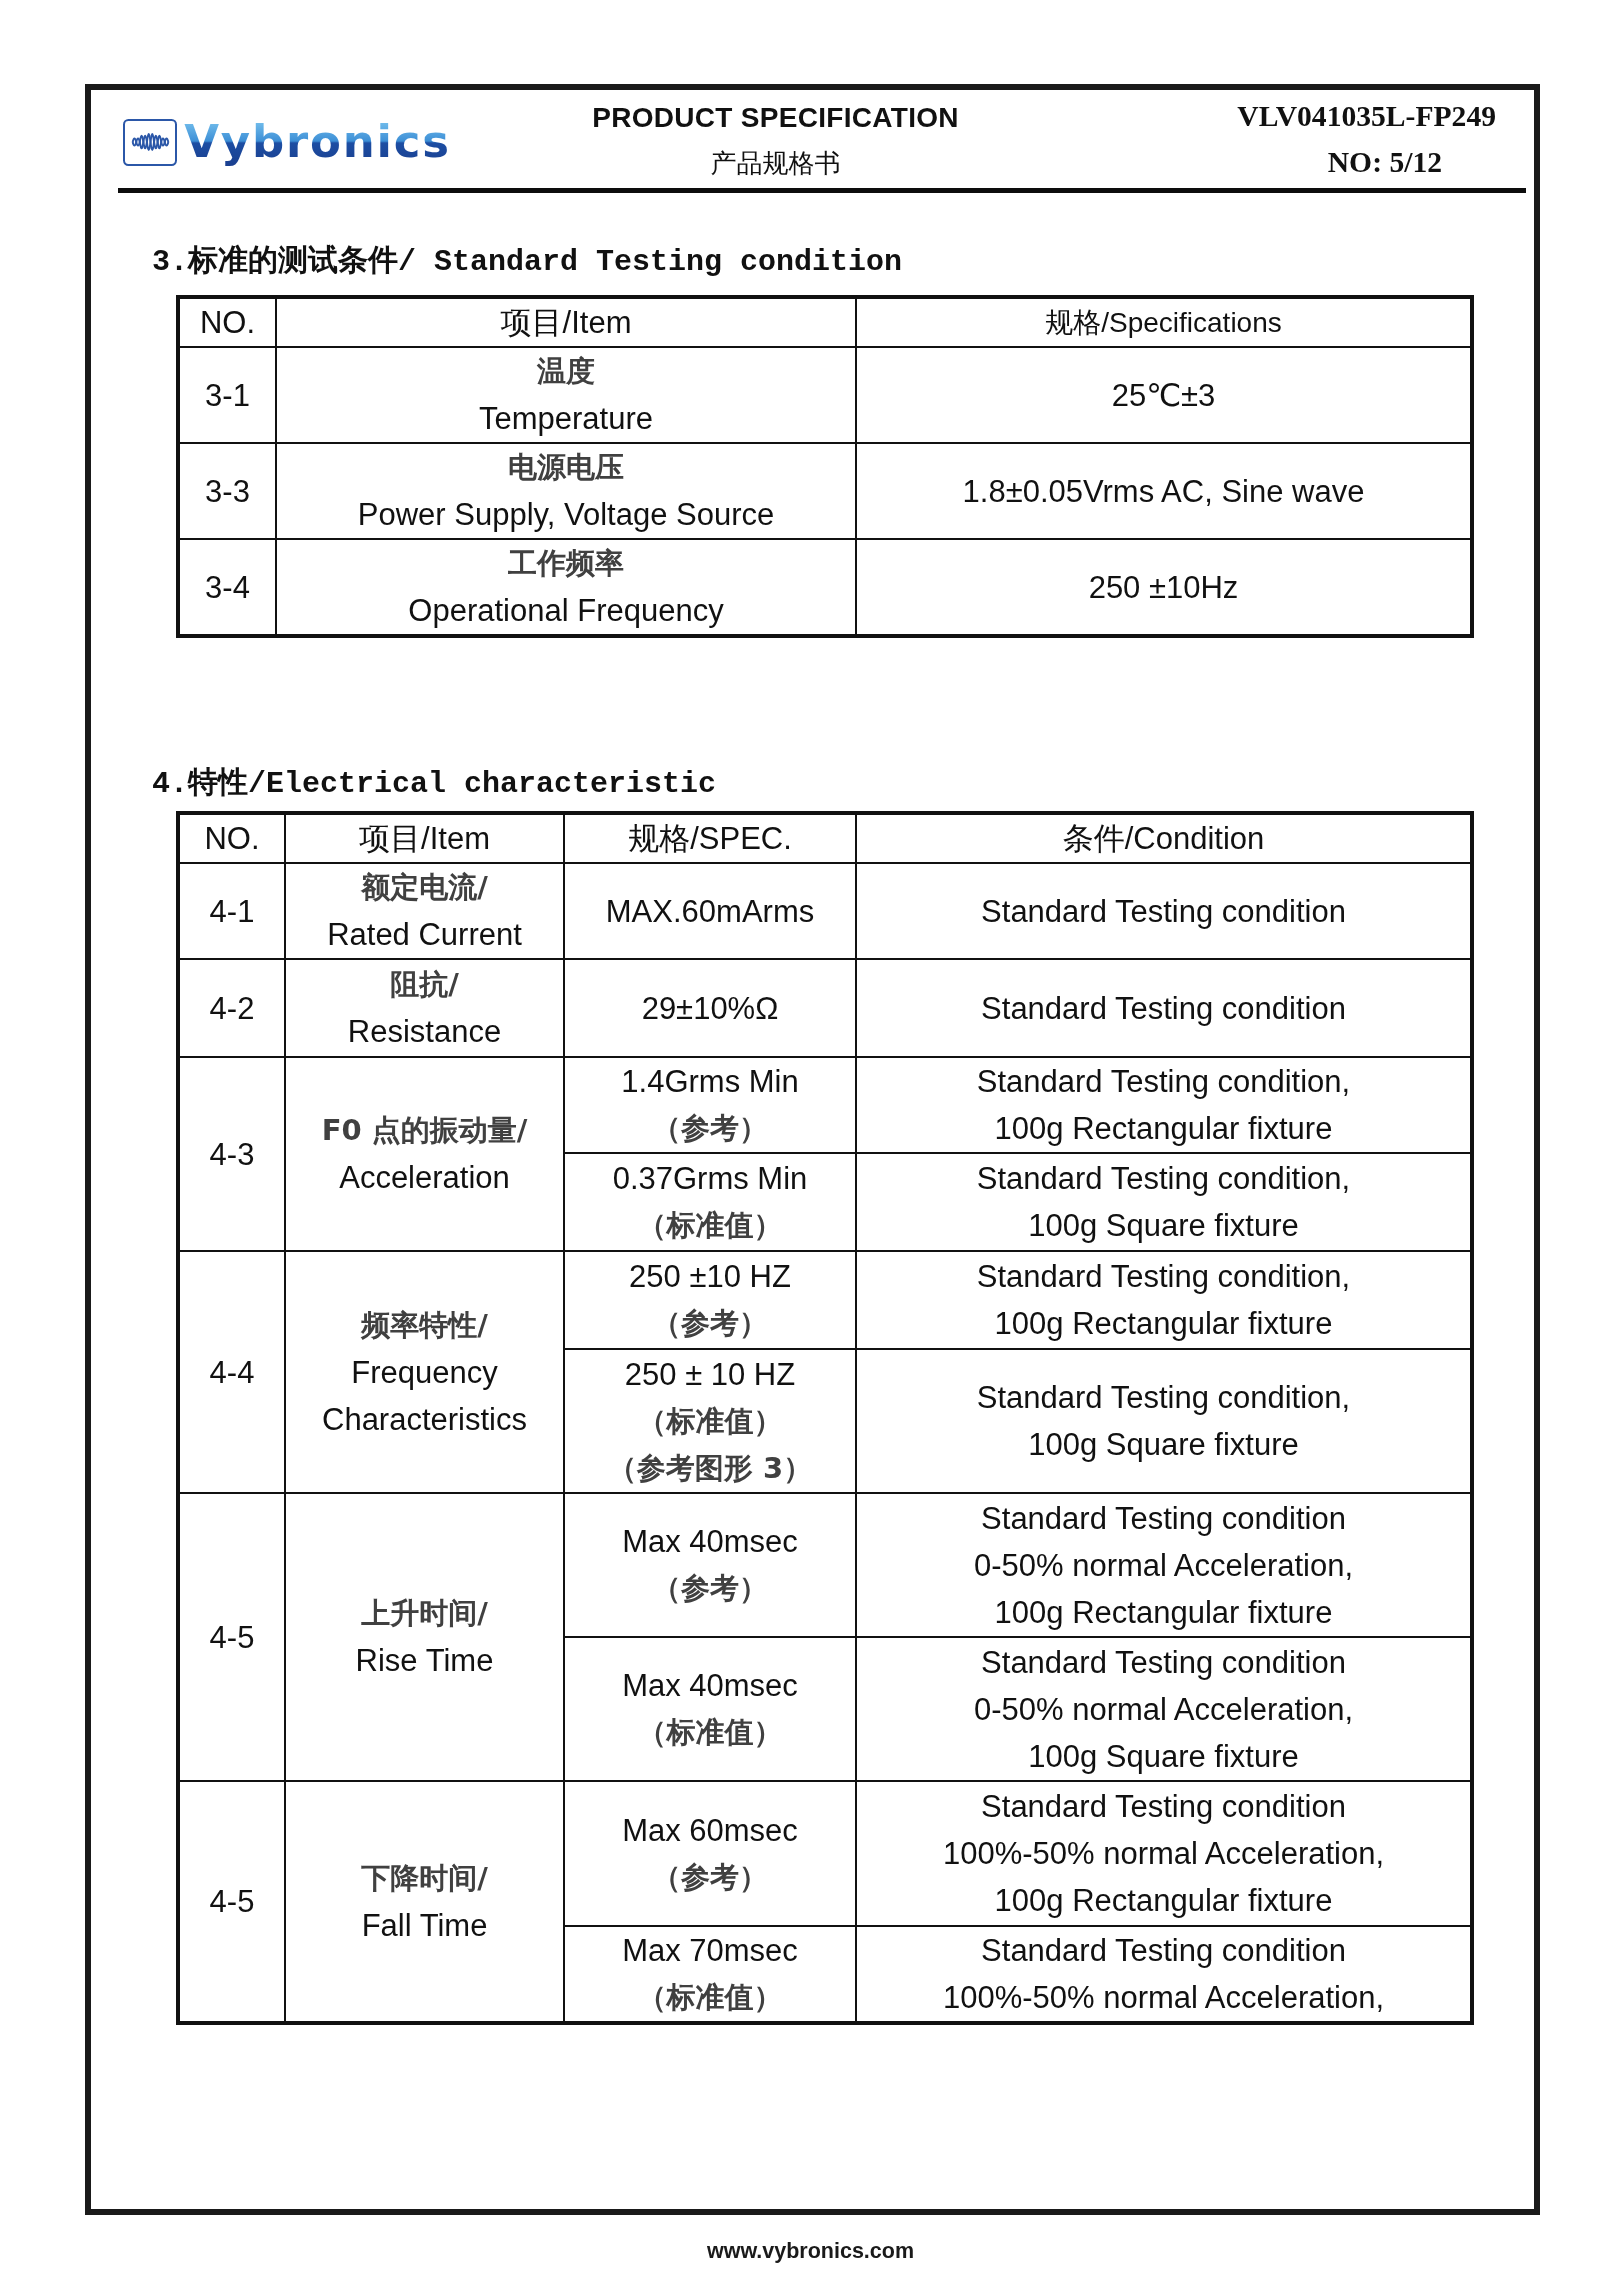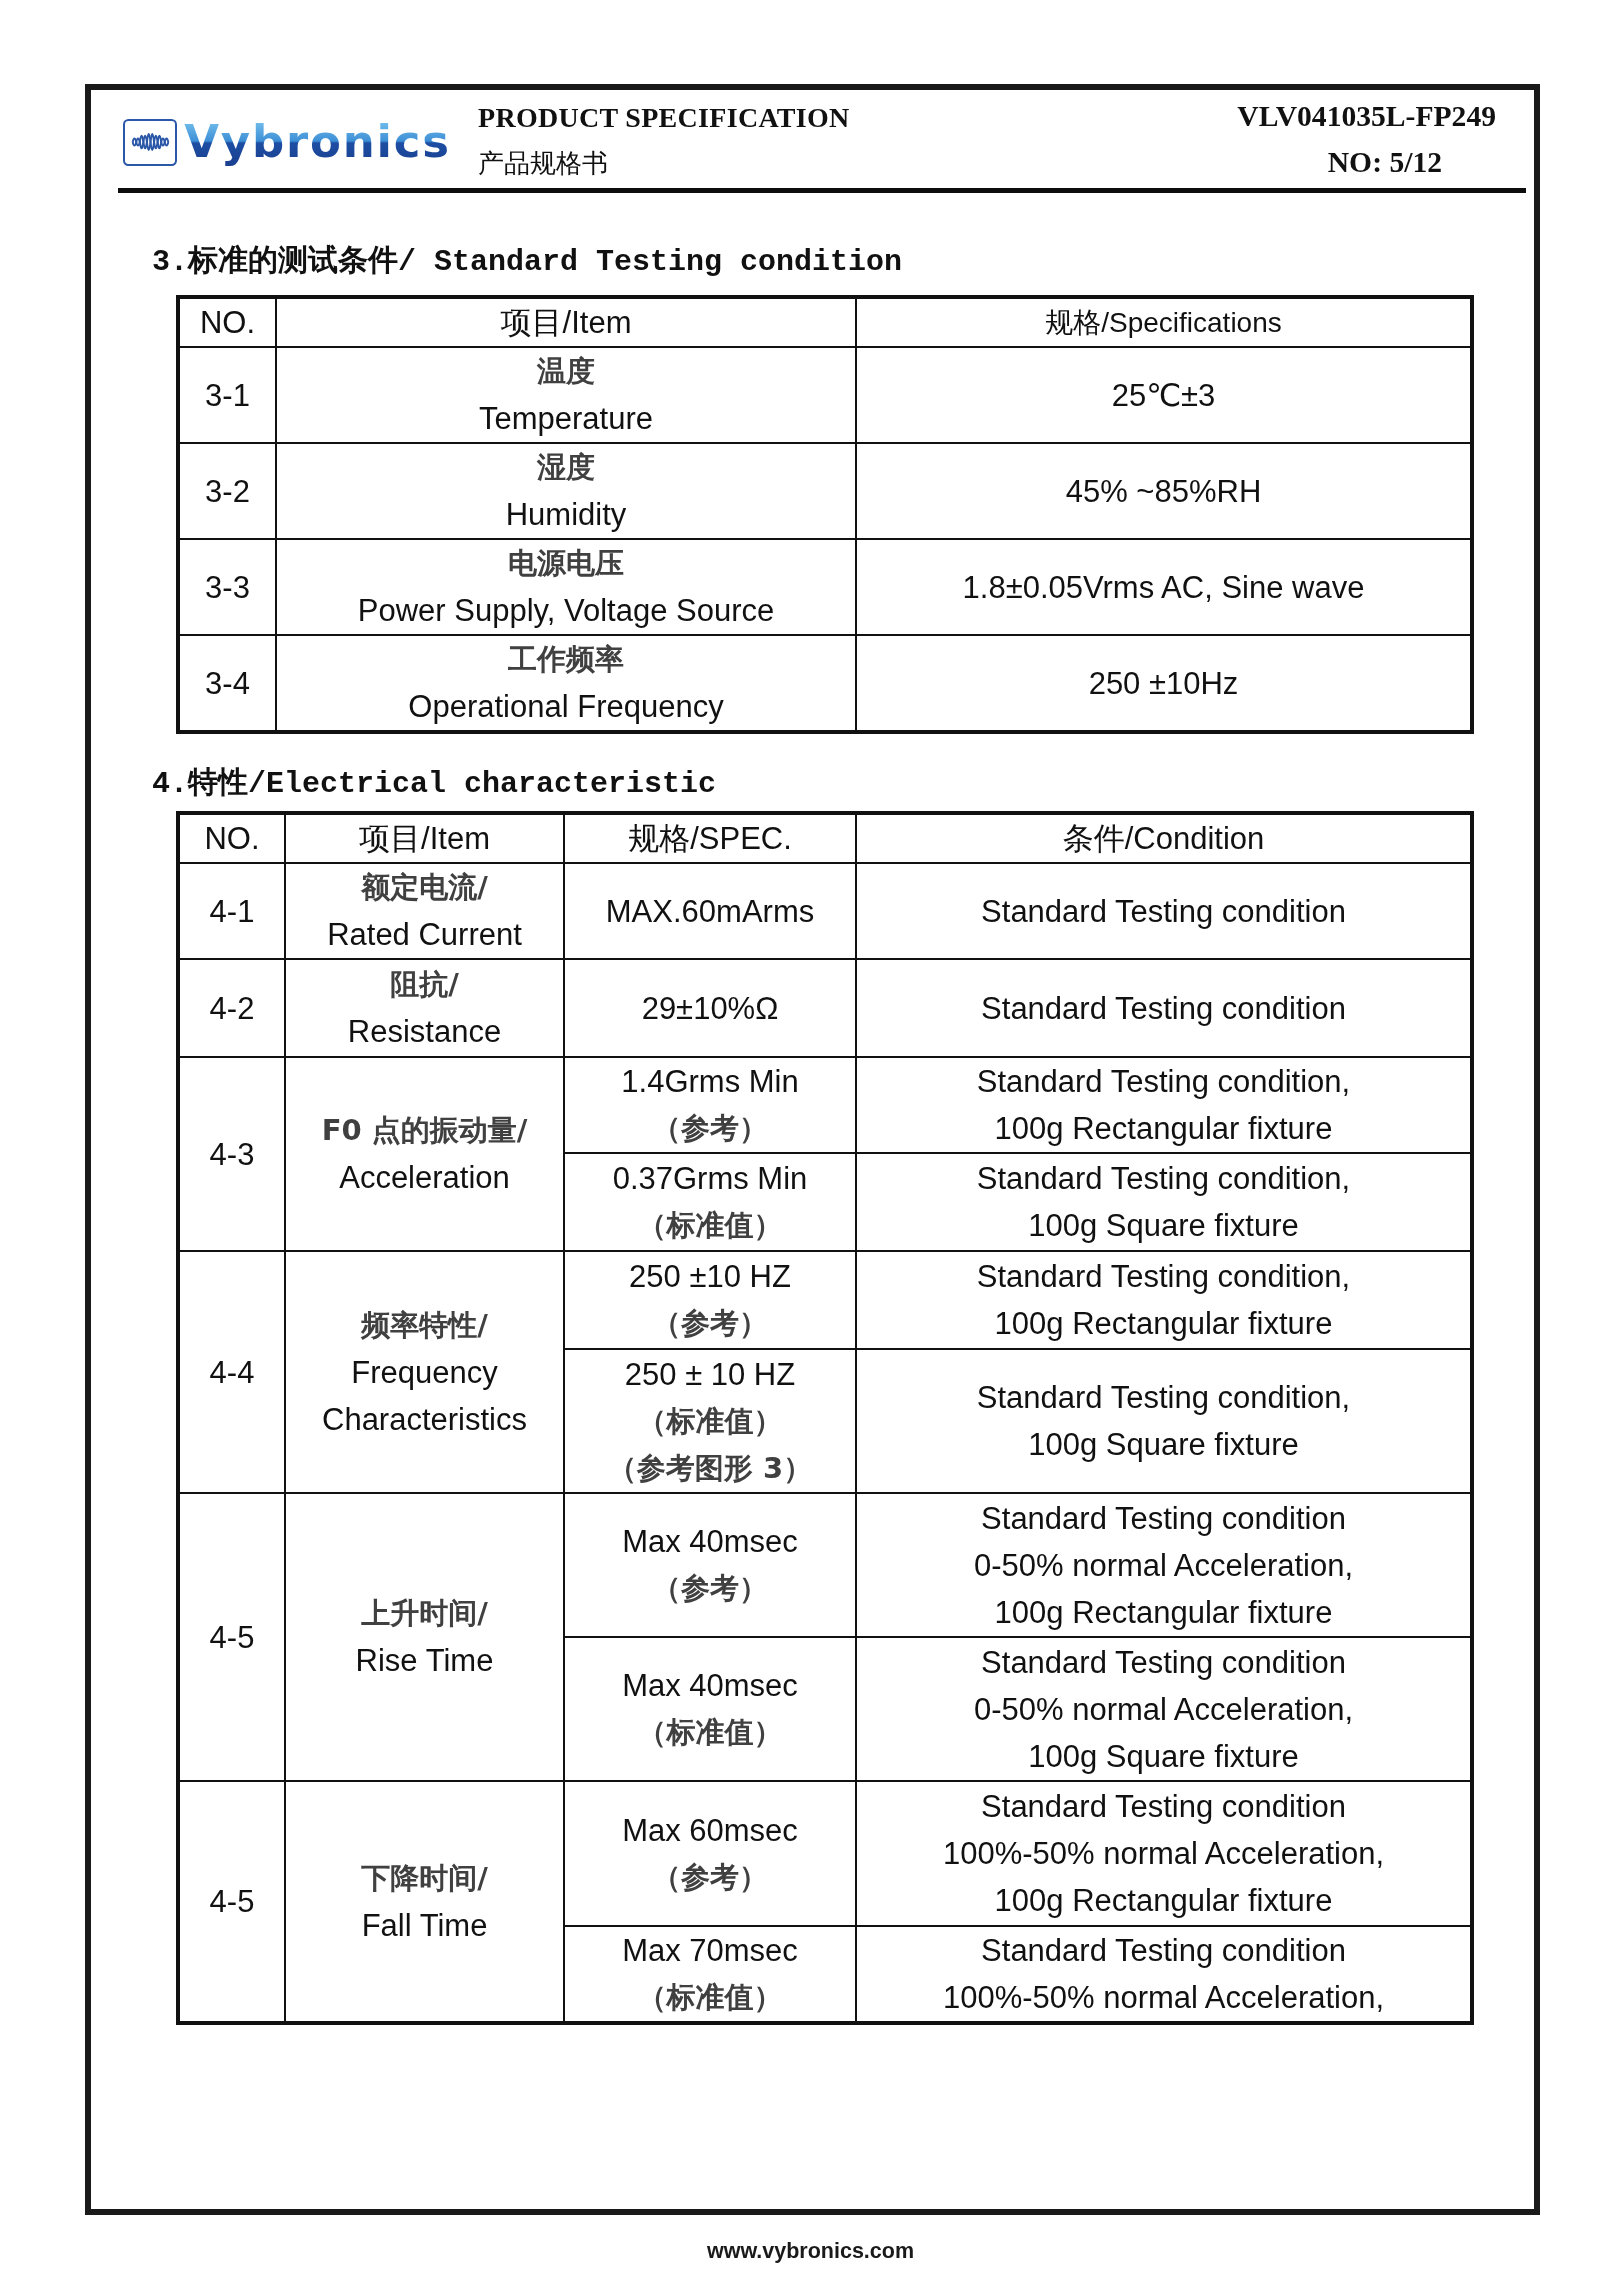--- a/index.html
+++ b/index.html
@@ -7,22 +7,22 @@
          font-family:"Liberation Sans", "DejaVu Sans", sans-serif; color:#111; }
   .frame { position:absolute; left:85px; top:84px; width:1455px; height:2131px;
            border:6.3px solid #1a1a1a; box-sizing:border-box; }
   .logo { position:absolute; left:123px; top:118px; height:48px; display:flex; align-items:center; }
   .logo-box { width:54px; height:47px; border:2.7px solid #2b57a8; border-radius:5.4px; box-sizing:border-box;
               display:flex; align-items:center; justify-content:center; background:#fff; }
   .logo-text { margin-left:7.2px; font-family:"DejaVu Sans", sans-serif; font-size:45px; font-weight:bold;
                letter-spacing:1.8px; line-height:48px;
                background:linear-gradient(180deg,#7cc6f0 0%,#3d8fd6 48%,#1d4ea3 52%,#1a3f8f 100%);
                -webkit-background-clip:text; background-clip:text; color:transparent; }
-  .hdr-center { position:absolute; left:478px; width:519px; 
-                font-family:Liberation Serif, serif; }
+  .hdr-center { position:absolute; left:516px; width:519px; text-align:center;
+                font-family:Liberation Sans, sans-serif; }
   .hdr-title { top:102px; font-size:28px; font-weight:bold; letter-spacing:0.3px; }
   .hdr-sub { top:146px; font-size:26px; }
   .hdr-right { position:absolute; right:82px; text-align:right; font-family:"Liberation Serif", "DejaVu Serif", serif;
                font-weight:bold; font-size:29.6px; }
   .hdr-code { top:100px; right:125px; }
   .hdr-no { top:146px; right:179px; }
   .hdr-rule { position:absolute; left:118px; top:188px; width:1408px; height:5.4px; background:#0d0d0d; }
   .section-title { position:absolute; left:152px; font-family:"Liberation Mono", "DejaVu Sans Mono", monospace;
                    font-size:30px; font-weight:bold; color:#111; }
   .s3 { top:240px; }
@@ -80,28 +80,20 @@
   </tr>
   <tr class="r">
     <td>3-1</td>
     <td>
       <span class="line cn-text">温度</span>
       <span class="line">Temperature</span>
     </td>
     <td>25℃±3</td>
   </tr>
   <tr class="r">
-    <td>3-2</td>
-    <td>
-      <span class="line cn-text">湿度</span>
-      <span class="line">Humidity</span>
-    </td>
-    <td>45% ~85%RH</td>
-  </tr>
-  <tr class="r">
     <td>3-3</td>
     <td>
       <span class="line cn-text">电源电压</span>
       <span class="line">Power Supply, Voltage Source</span>
     </td>
     <td>1.8±0.05Vrms AC, Sine wave</td>
   </tr>
   <tr class="r">
     <td>3-4</td>
     <td>

